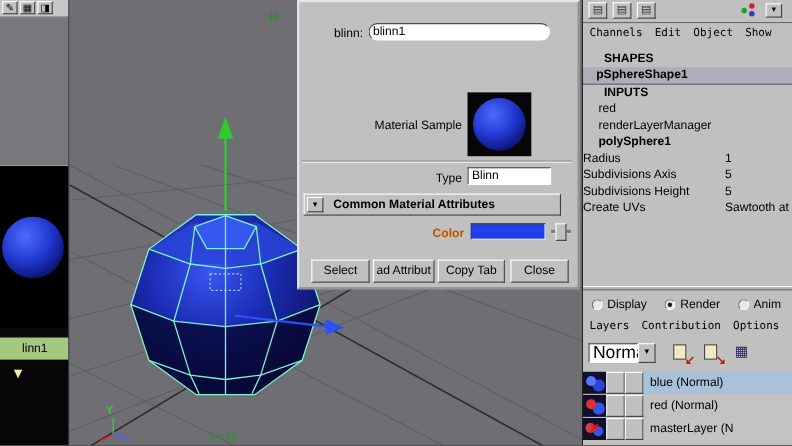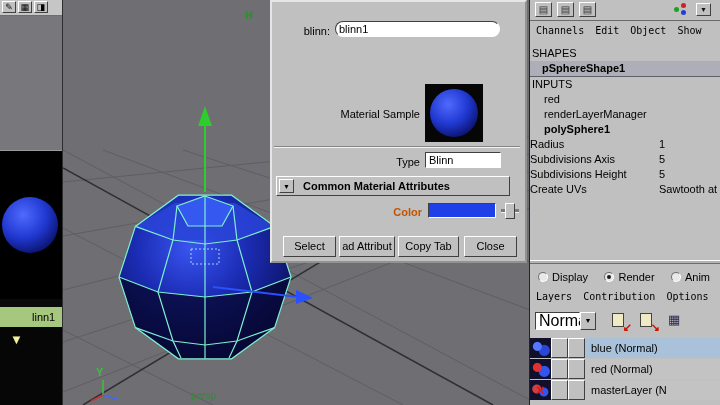--- a/index.html
+++ b/index.html
@@ -14,21 +14,21 @@
   #left-strip{position:absolute;left:0;top:0;width:63px;height:405px;
               background:#8e8e93;border-right:1px solid #2e2e32;box-sizing:border-box;}
   .ls-toolbar{height:16px;background:#c6c6c6;border-bottom:1px solid #6d6d6d;
               display:flex;gap:2px;padding:1px 2px;box-sizing:border-box;}
   .ls-tbtn{width:14px;height:12px;font-size:9px;line-height:11px;text-align:center;padding:0;}
   .ls-view{height:134px;background:#77777c;border-bottom:1px solid #9a9a9a;}
   .ls-swatch{height:148px;background:#000;position:relative;overflow:hidden;}
   .ls-sphere{position:absolute;left:2px;top:46px;width:56px;height:56px;border-radius:50%;
              background:radial-gradient(circle at 38% 32%, #4f6aff, #2038d0 45%, #0a1168 80%, #05083a);}
   .ls-dark{height:8px;background:#0a0a0a;}
-  .ls-selected{height:20px;background:#a6c77e;line-height:20px;padding-left:32px;color:#000;}
+  .ls-selected{height:20px;background:#a6c77e;line-height:20px;padding-left:20px;color:#000;}
   .ls-black{height:79px;background:#060606;position:relative;}
   .ls-arrow{position:absolute;left:10px;top:5px;color:#f5f0a0;font-size:13px;}
 
   
   #viewport-svg{position:absolute;left:63px;top:0;}
 
   
   #attr-editor{position:absolute;left:270px;top:0;width:257px;height:263px;box-sizing:border-box;
                background:#c0c0c0;border:2px outset #e6e6e6;z-index:5;}
   .ae-label{position:absolute;text-align:right;height:15px;line-height:15px;}
@@ -65,21 +65,21 @@
             line-height:12px;text-align:center;padding:0;color:#111;}
 
   #rp-menubar{position:absolute;left:0;top:21px;width:100%;height:19px;
               font-family:"DejaVu Sans Mono",monospace;font-size:10px;
               padding:4px 0 0 6px;box-sizing:border-box;}
   #rp-menubar span{margin-right:11px;}
   #rp-menubar2 span{margin-right:11px;}
 
   #channel-list{position:absolute;left:0;top:46px;width:100%;}
   .cb-row{height:15px;line-height:15px;}
-  .cb-head{font-weight:normal;padding-left:2px;}
+  .cb-head{font-weight:bold;padding-left:19px;}
   .cb-selected{font-weight:bold;padding-left:12px;background:#aeaeb8;border-bottom:1px solid #60606a;}
   .cb-item{padding-left:14px;}
   .cb-node{font-weight:bold;padding-left:14px;}
   .cb-attr{display:flex;height:15px;line-height:15px;}
   .an{width:122px;}
   .av{padding-left:7px;}
 
   #rp-splitter{position:absolute;left:0;top:260px;width:100%;height:4px;background:#b3b3b3;
                border-top:1px solid #fff;border-bottom:1px solid #6e6e6e;box-sizing:border-box;}
 

